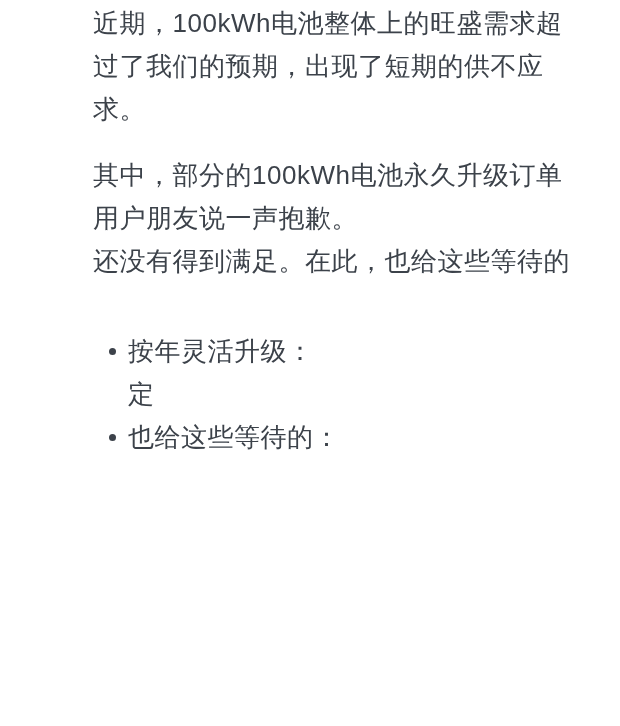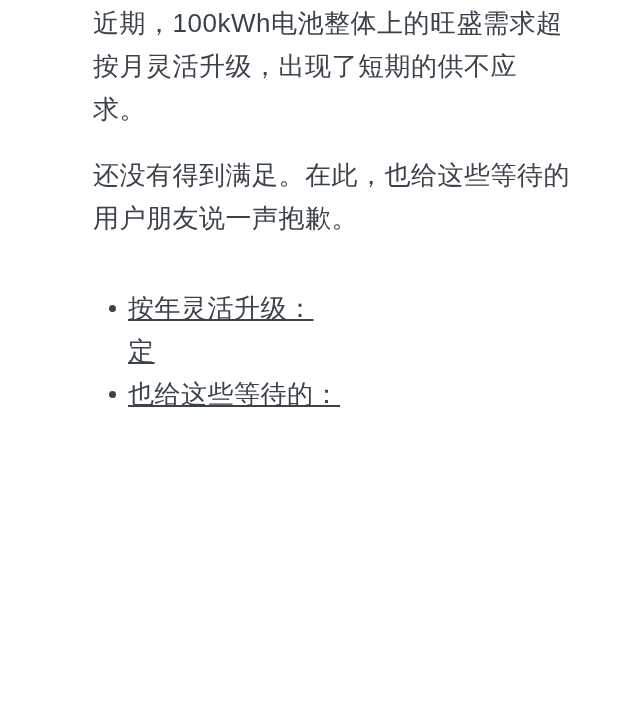--- a/index.html
+++ b/index.html
@@ -27,21 +27,20 @@
     margin: 0 0 23px 0;
   }
   .line {
     display: block;
     white-space: nowrap;
   }
   .bullet-list {
     list-style: none;
     margin: 47px 0 16px 0;
     padding: 0;
-    text-decoration: underline;
   }
   .bullet-item {
     position: relative;
     padding-left: 35px;
     margin: 0;
   }
   .bullet-dot {
     position: absolute;
     left: 16px;
     top: 18px;
@@ -51,27 +50,28 @@
     background: #3c424a;
   }
 </style>
 </head>
 <body>
 
 <div class="article">
 
   <p class="para">
     <span class="line">近期，100kWh电池整体上的旺盛需求超</span>
-    <span class="line">按月灵活升级，出现了短期的供不应</span>
+    <span class="line">过了我们的预期，出现了短期的供不应</span>
     <span class="line">求。</span>
   </p>
 
   <p class="para">
+    <span class="line">其中，部分的100kWh电池永久升级订单</span>
+    <span class="line">用户朋友说一声抱歉。</span>
     <span class="line">还没有得到满足。在此，也给这些等待的</span>
-    <span class="line">用户朋友说一声抱歉。</span>
   </p>
 
 
   <ul class="bullet-list">
     <li class="bullet-item">
       <span class="bullet-dot"></span>
       <span class="line">按年灵活升级：</span>
       <span class="line">定</span>
     </li>
     <li class="bullet-item">

